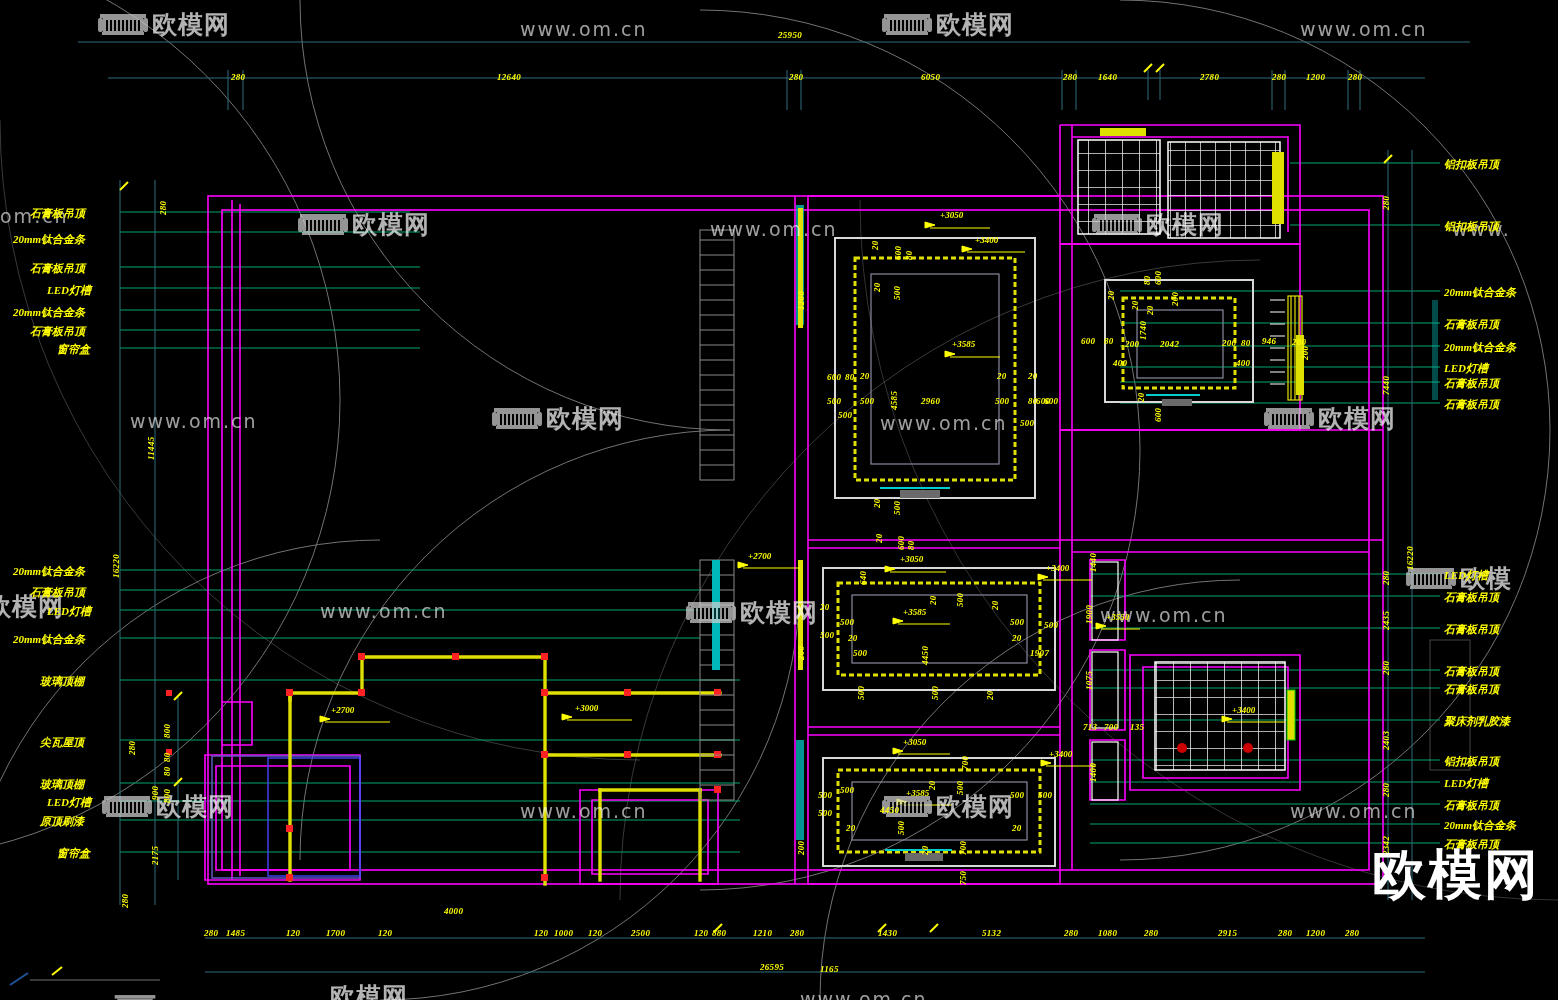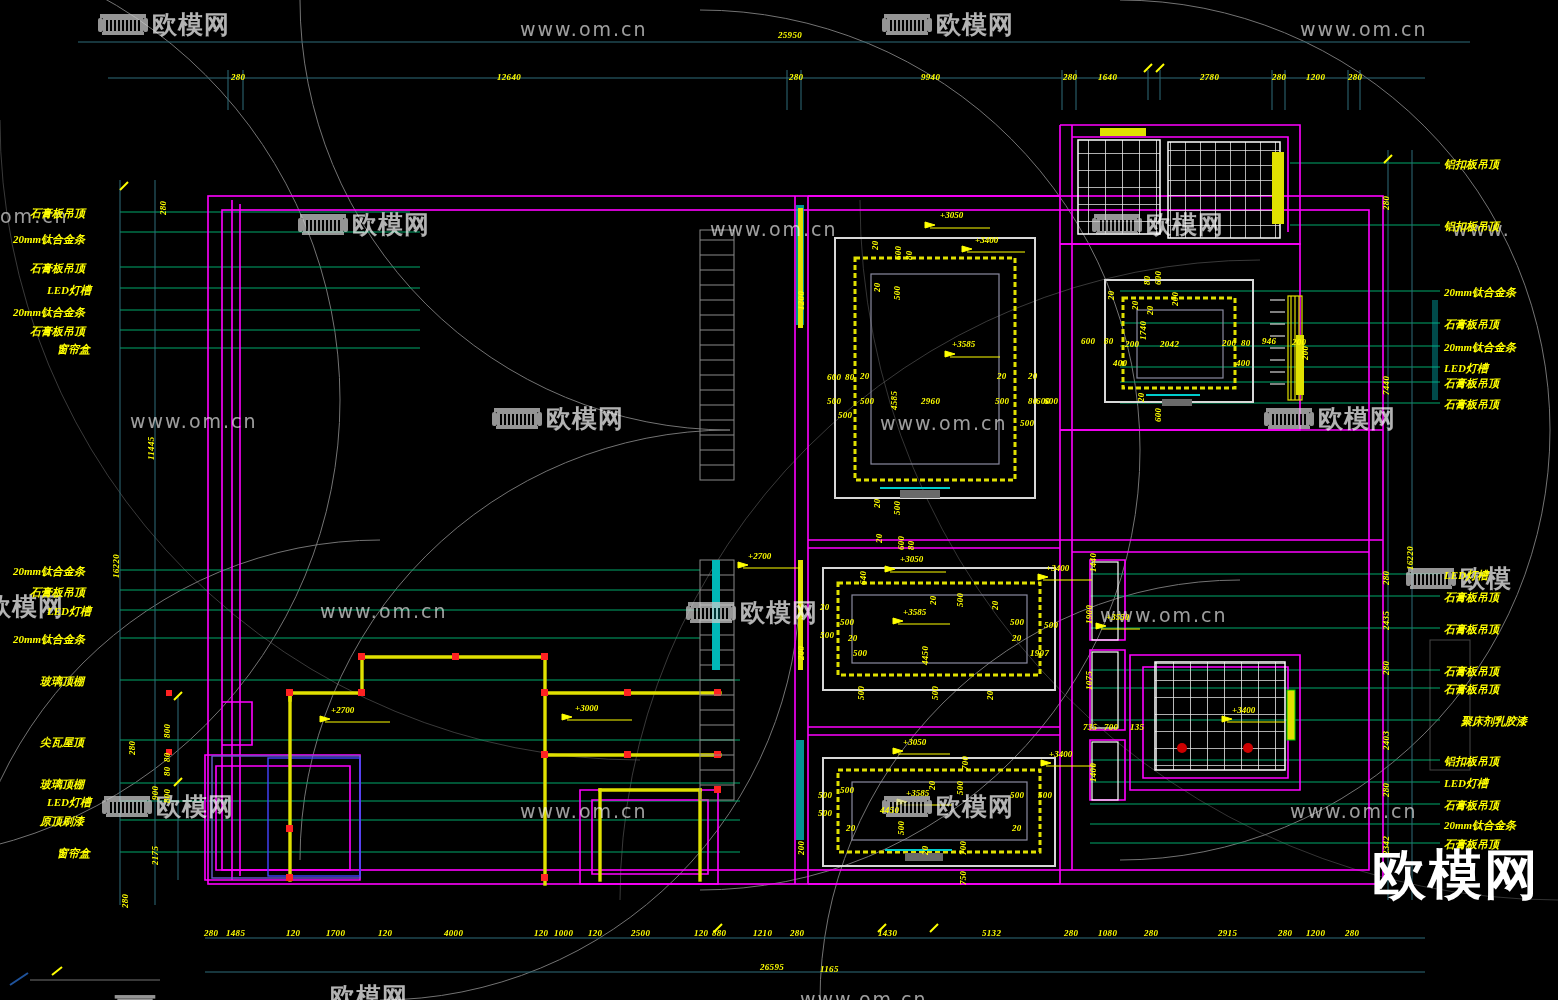--- a/index.html
+++ b/index.html
@@ -621,49 +621,49 @@
     <div class="note r" style="left:1444px;top:317px;">石膏板吊顶</div>
     <div class="note r" style="left:1444px;top:340px;">20mm钛合金条</div>
     <div class="note r" style="left:1444px;top:361px;">LED灯槽</div>
     <div class="note r" style="left:1444px;top:376px;">石膏板吊顶</div>
     <div class="note r" style="left:1444px;top:397px;">石膏板吊顶</div>
     <div class="note r" style="left:1444px;top:568px;">LED灯槽</div>
     <div class="note r" style="left:1444px;top:590px;">石膏板吊顶</div>
     <div class="note r" style="left:1444px;top:622px;">石膏板吊顶</div>
     <div class="note r" style="left:1444px;top:664px;">石膏板吊顶</div>
     <div class="note r" style="left:1444px;top:682px;">石膏板吊顶</div>
-    <div class="note r" style="left:1444px;top:714px;margin-left:17px;">聚床剂乳胶漆</div>
+    <div class="note r" style="left:1444px;top:714px;">聚床剂乳胶漆</div>
     <div class="note r" style="left:1444px;top:754px;">铝扣板吊顶</div>
     <div class="note r" style="left:1444px;top:776px;">LED灯槽</div>
     <div class="note r" style="left:1444px;top:798px;">石膏板吊顶</div>
     <div class="note r" style="left:1444px;top:818px;">20mm钛合金条</div>
     <div class="note r" style="left:1444px;top:837px;">石膏板吊顶</div>
   </div>
 
   <div>
     <div class="dimtext" style="left:778px;top:30px;">25950</div>
     <div class="dimtext" style="left:231px;top:72px;">280</div>
     <div class="dimtext" style="left:497px;top:72px;">12640</div>
     <div class="dimtext" style="left:789px;top:72px;">280</div>
-    <div class="dimtext" style="left:921px;top:72px;">9940</div>
+    <div class="dimtext" style="left:921px;top:72px;">6050</div>
     <div class="dimtext" style="left:1063px;top:72px;">280</div>
     <div class="dimtext" style="left:1098px;top:72px;">1640</div>
     <div class="dimtext" style="left:1200px;top:72px;">2780</div>
     <div class="dimtext" style="left:1272px;top:72px;">280</div>
     <div class="dimtext" style="left:1306px;top:72px;">1200</div>
     <div class="dimtext" style="left:1348px;top:72px;">280</div>
   </div>
 
   <div>
     <div class="dimtext" style="left:204px;top:928px;">280</div>
     <div class="dimtext" style="left:226px;top:928px;">1485</div>
     <div class="dimtext" style="left:286px;top:928px;">120</div>
     <div class="dimtext" style="left:326px;top:928px;">1700</div>
     <div class="dimtext" style="left:378px;top:928px;">120</div>
-    <div class="dimtext" style="left:444px;top:928px;">4000</div>
+    <div class="dimtext" style="left:444px;top:906px;">4000</div>
     <div class="dimtext" style="left:534px;top:928px;">120</div>
     <div class="dimtext" style="left:554px;top:928px;">1000</div>
     <div class="dimtext" style="left:588px;top:928px;">120</div>
     <div class="dimtext" style="left:631px;top:928px;">2500</div>
     <div class="dimtext" style="left:694px;top:928px;">120</div>
     <div class="dimtext" style="left:712px;top:928px;">880</div>
     <div class="dimtext" style="left:753px;top:928px;">1210</div>
     <div class="dimtext" style="left:790px;top:928px;">280</div>
     <div class="dimtext" style="left:820px;top:964px;text-align:right;">1165</div>
     <div class="dimtext" style="left:878px;top:928px;">1430</div>
@@ -808,21 +808,21 @@
     <div class="dimtext vert" style="left:1148px;top:330px;">1740</div>
     <div class="dimtext vert" style="left:1146px;top:392px;">20</div>
     <div class="dimtext vert" style="left:1163px;top:412px;">600</div>
   </div>
 
   <div>
     <div class="dimtext vert" style="left:1098px;top:562px;">1440</div>
     <div class="dimtext vert" style="left:1094px;top:614px;">1900</div>
     <div class="dimtext vert" style="left:1094px;top:680px;">1075</div>
     <div class="dimtext vert" style="left:1098px;top:772px;">1400</div>
-    <div class="dimtext" style="left:1083px;top:722px;">735</div>
+    <div class="dimtext" style="left:1083px;top:722px;">713</div>
     <div class="dimtext" style="left:1104px;top:722px;">700</div>
     <div class="dimtext" style="left:1130px;top:722px;">135</div>
   </div>
 
   <div>
     <div class="dimtext vert" style="left:806px;top:300px;">1200</div>
     <div class="dimtext vert" style="left:806px;top:650px;">200</div>
     <div class="dimtext vert" style="left:806px;top:845px;">200</div>
     <div class="dimtext vert" style="left:1310px;top:350px;">200</div>
   </div>

